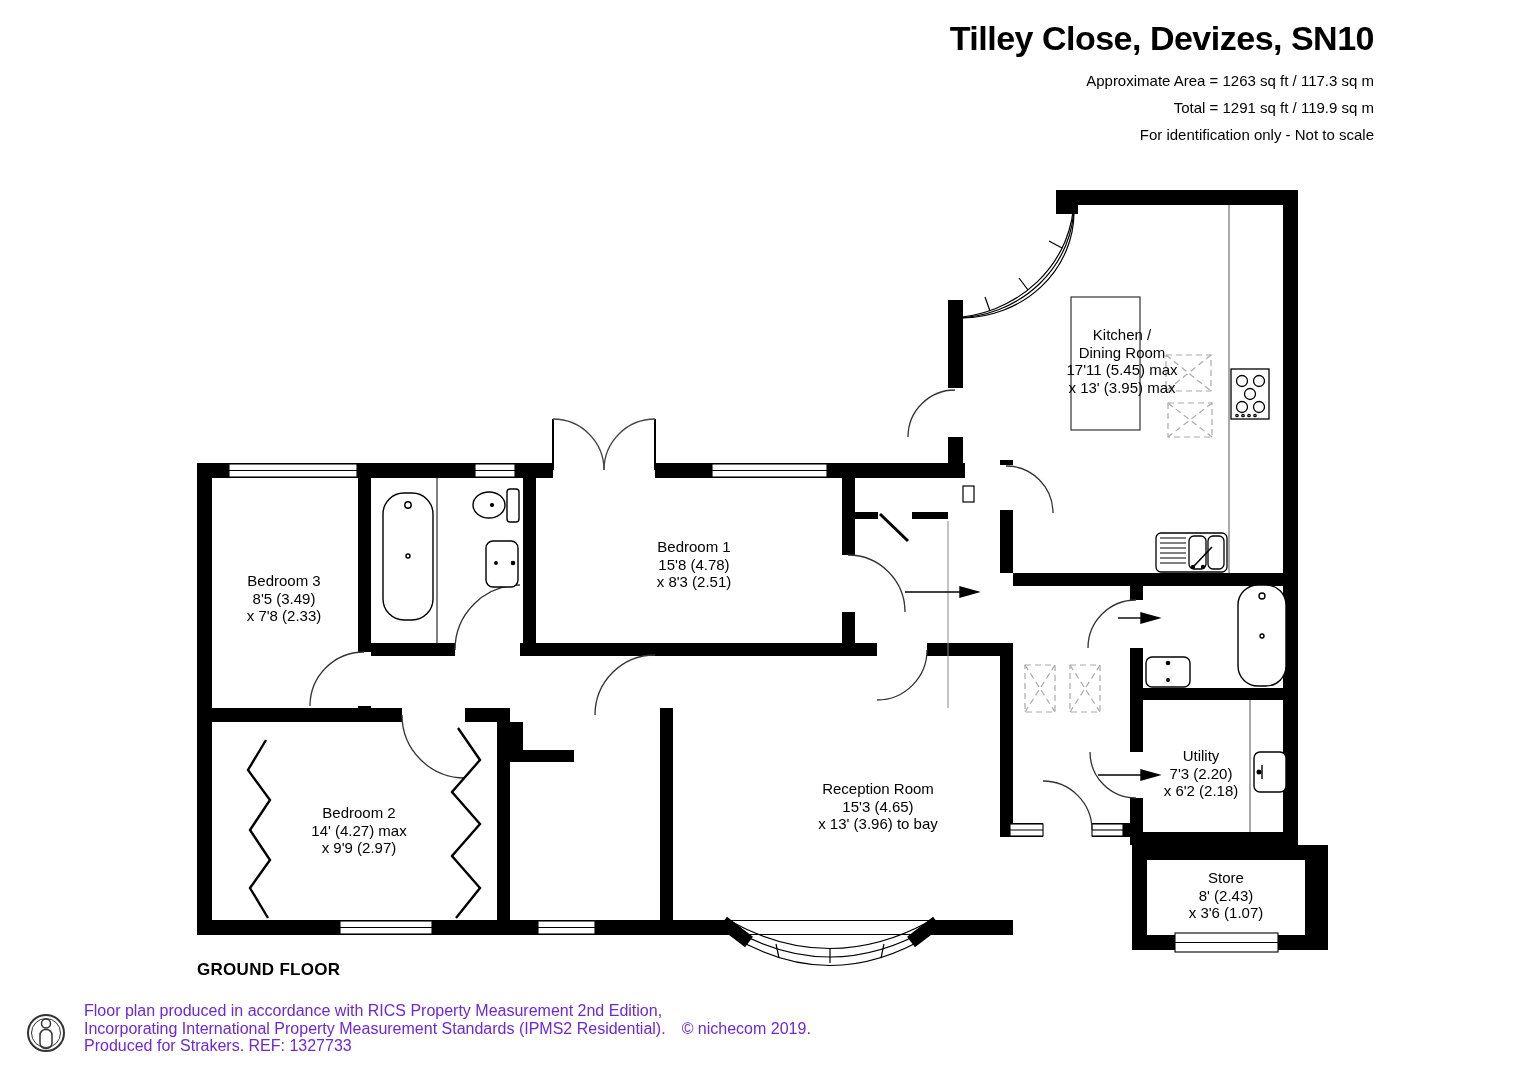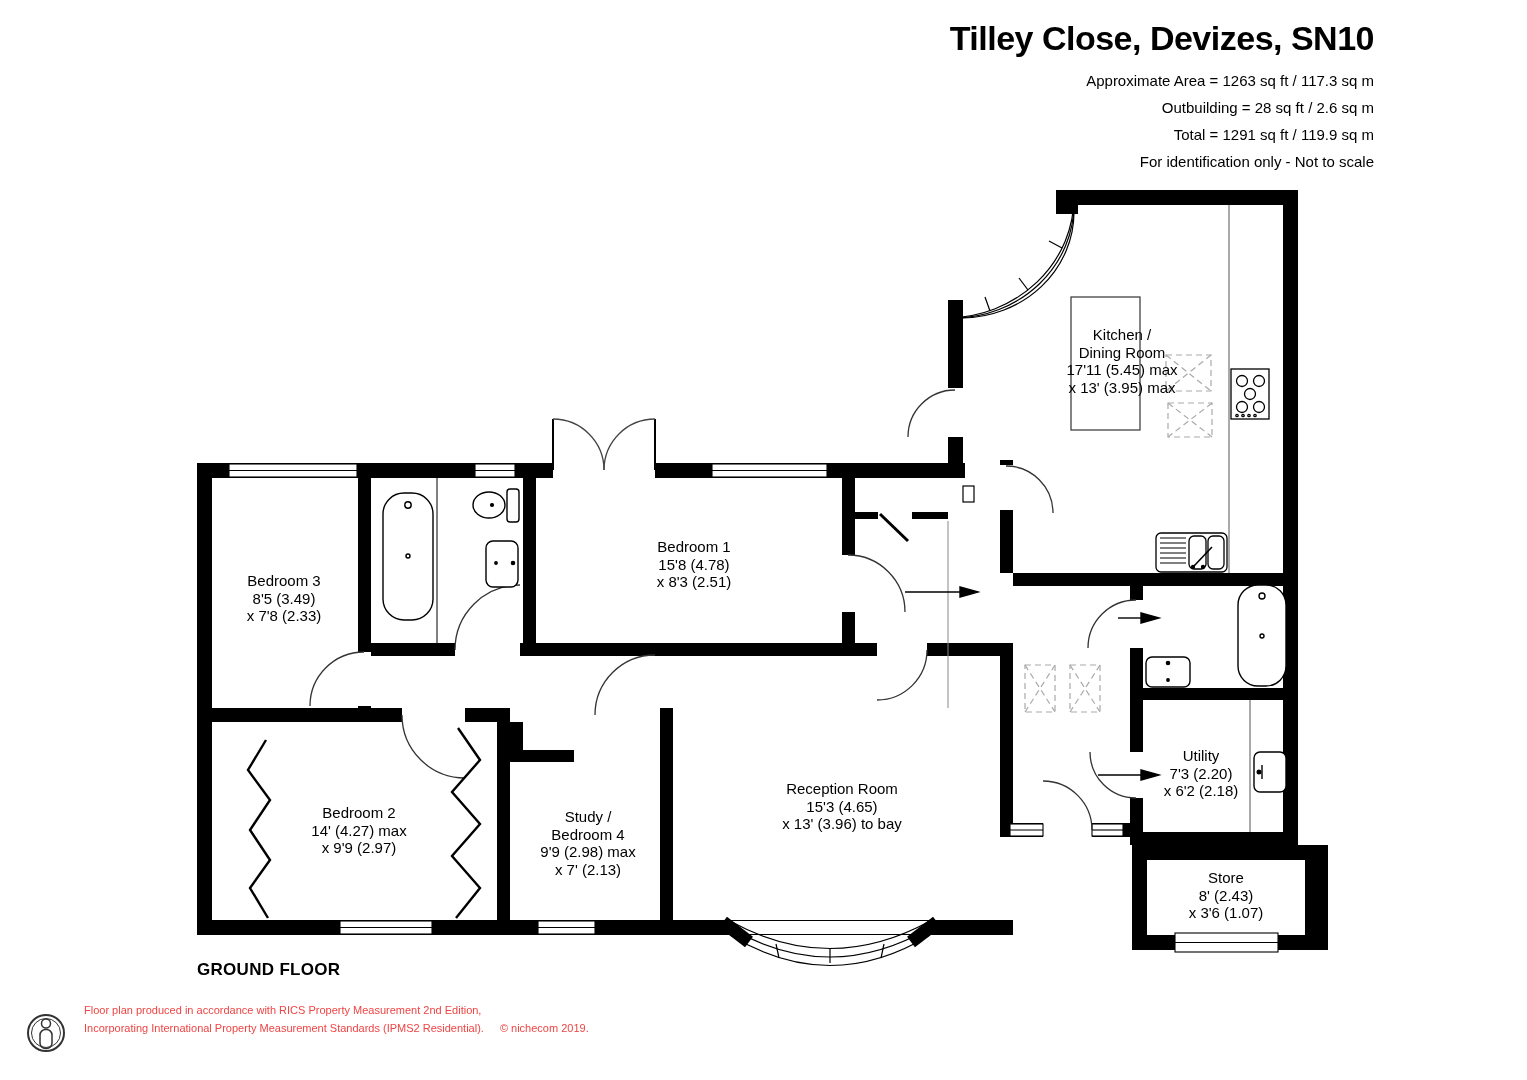--- a/index.html
+++ b/index.html
@@ -15,21 +15,21 @@
 
   
   .room-label{position:absolute;transform:translateX(-50%);text-align:center;
               font-size:15px;line-height:17.5px;white-space:nowrap;}
   .room-label .rl-b{font-weight:normal;}
 
   .floor-label{position:absolute;left:197px;top:960px;font-size:17px;font-weight:bold;letter-spacing:.3px;}
 
   
   .footer{position:absolute;left:28px;top:1002px;display:flex;align-items:flex-start;}
-  .footer-text{margin-left:10px;font-size:11px;line-height:17.5px;color:#ef4444;}
+  .footer-text{margin-left:10px;font-size:16px;line-height:17.5px;color:#6d28d9;}
   .footer .copyright{margin-left:16px;}
 </style>
 </head>
 <body>
 
 <div class="page">
 
   <svg class="plan-svg" width="1527" height="1080" viewBox="0 0 1527 1080">
 
     <g fill="#000">
@@ -279,21 +279,20 @@
       <circle cx="46" cy="1033" r="14.5" stroke-width="1"></circle>
       <circle cx="46" cy="1023.5" r="4.5" stroke-width="1.5"></circle>
       <rect x="40" y="1029.5" width="12" height="19" rx="5.5" stroke-width="1.5"></rect>
     </g>
   </svg>
 
   <div class="header">
     <div class="title">Tilley Close, Devizes, SN10</div>
     <div class="area-lines">
       <div>Approximate Area = 1263 sq ft / 117.3 sq m</div>
-      <div>Outbuilding = 28 sq ft / 2.6 sq m</div>
       <div>Total = 1291 sq ft / 119.9 sq m</div>
     </div>
     <div class="disclaimer">For identification only - Not to scale</div>
   </div>
 
   <div class="room-label" style="left:284px;top:572px">
     <div class="rl-b">Bedroom 3</div>
     <div>8'5 (3.49)</div>
     <div>x 7'8 (2.33)</div>
   </div>
@@ -306,27 +305,21 @@
     <div class="rl-b">Kitchen /</div>
     <div class="rl-b">Dining Room</div>
     <div>17'11 (5.45) max</div>
     <div>x 13' (3.95) max</div>
   </div>
   <div class="room-label" style="left:359px;top:804px">
     <div class="rl-b">Bedroom 2</div>
     <div>14' (4.27) max</div>
     <div>x 9'9 (2.97)</div>
   </div>
-  <div class="room-label" style="left:588px;top:808px">
-    <div class="rl-b">Study /</div>
-    <div class="rl-b">Bedroom 4</div>
-    <div>9'9 (2.98) max</div>
-    <div>x 7' (2.13)</div>
-  </div>
-  <div class="room-label" style="left:842px;top:780px">
+  <div class="room-label" style="left:878px;top:780px">
     <div class="rl-b">Reception Room</div>
     <div>15'3 (4.65)</div>
     <div>x 13' (3.96) to bay</div>
   </div>
   <div class="room-label" style="left:1201px;top:747px">
     <div class="rl-b">Utility</div>
     <div>7'3 (2.20)</div>
     <div>x 6'2 (2.18)</div>
   </div>
   <div class="room-label" style="left:1226px;top:869px">
@@ -337,16 +330,17 @@
 
   <div class="floor-label">GROUND FLOOR</div>
 
   <div class="footer">
     <div style="width:46px;height:46px;"></div>
     <div class="footer-text">
       <div>Floor plan produced in accordance with RICS Property Measurement 2nd Edition,</div>
       <div>
         <span>Incorporating International Property Measurement Standards (IPMS2 Residential).</span><span class="copyright">© nichecom 2019.</span>
       </div>
+      <div>Produced for Strakers.   REF: 1327733</div>
     </div>
   </div>
 
 </div>
 
 </body></html>

